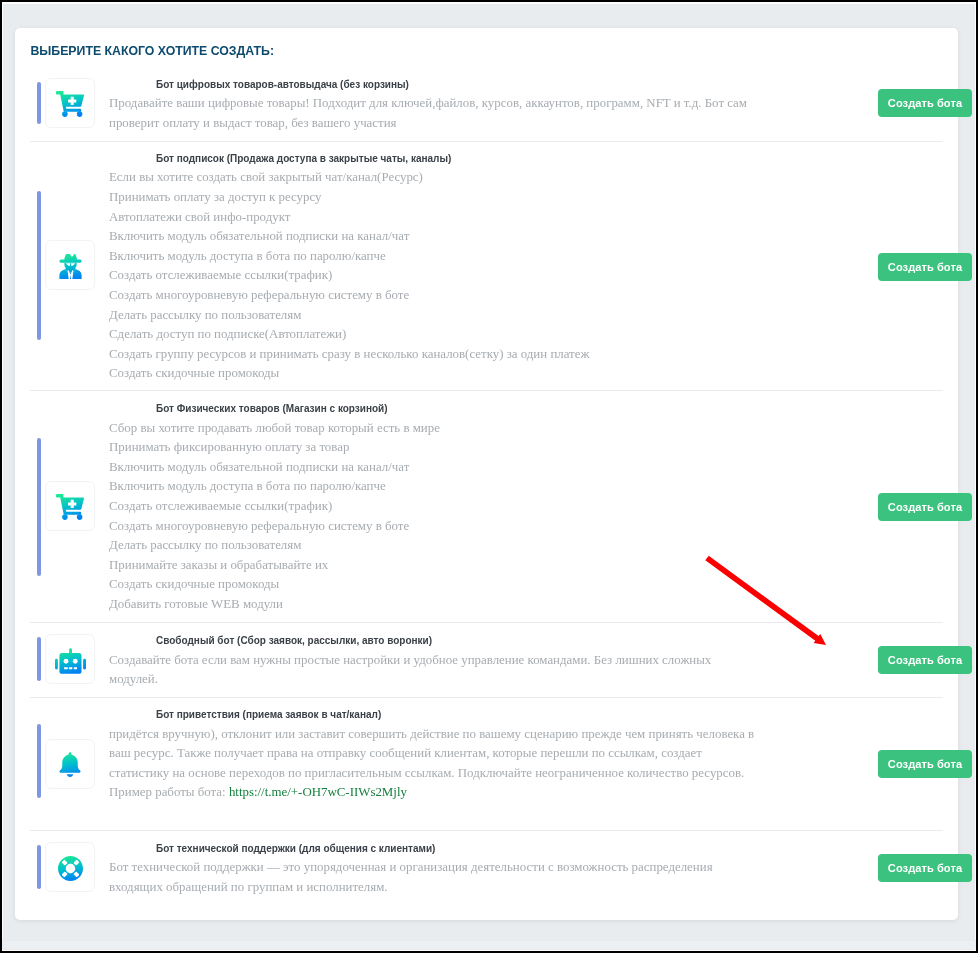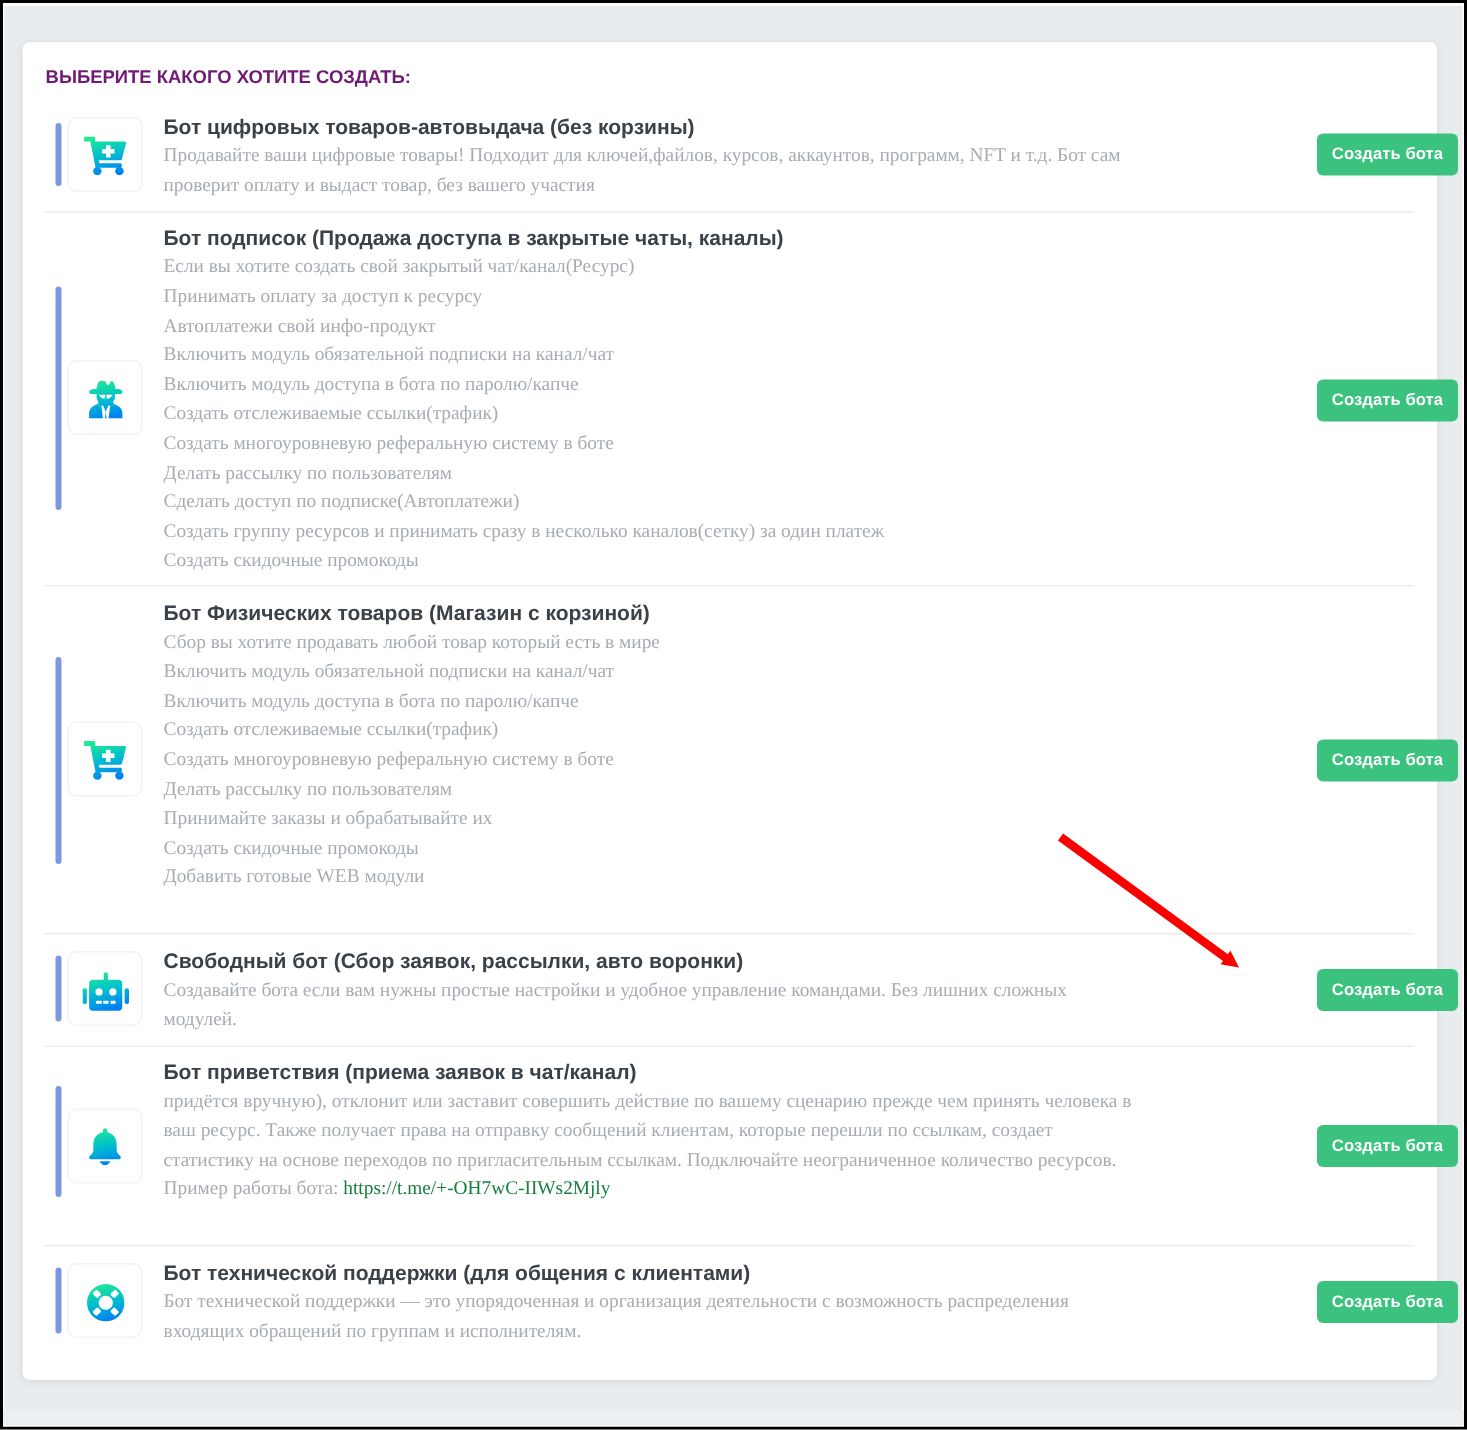--- a/index.html
+++ b/index.html
@@ -27,39 +27,39 @@
     background: #fff;
     border-radius: 5px;
     box-shadow: 0 1px 4px rgba(30,50,90,0.10);
   }
   .card-title {
     position: absolute;
     left: 28.4px; top: 41.7px;
     font-size: 12.3px;
     font-weight: bold;
     letter-spacing: 0px;
-    color: #701a75;
+    color: #0c4a6e;
     line-height: 14px;
   }
 
   .rule { position: absolute; left: 28px; width: 913px; height: 1px; background: #eaebec; }
   .bar  { position: absolute; left: 35px; width: 4px; background: #7f97e2; border-radius: 2px; }
   .iconbox {
     position: absolute; left: 43px; width: 50px; height: 50px;
     border: 1px solid #f2f3f5; border-radius: 6px; background: #fff;
     display: flex; align-items: center; justify-content: center;
   }
   .iconbox .ico { display:block; line-height:0; }
   .iconbox svg { display:block; position:relative; }
   .iconbox svg.off-cart{ top:1px; }
   .iconbox svg.off-spy{ top:1px; }
   .iconbox svg.off-robot{ top:2px; }
   .iconbox svg.off-ring{ top:1px; }
   .txt { position: absolute; left: 107px; }
-  .ttl { font-size: 14px; font-weight: bold; color: #3b4148; line-height: 19.6px; white-space: nowrap; }
+  .ttl { font-size: 10px; font-weight: bold; color: #3b4148; line-height: 19.6px; white-space: nowrap; margin-left: 47px; }
   .desc { font-size: 12.9px; color: #a7acb1; line-height: 19.6px; font-family: Liberation Serif, serif; }
   .desc .ln { white-space: nowrap; }
   .desc a.lnk { color: #15803d; text-decoration: none; }
   .btn {
     position: absolute; left: 830px; width: 94px; height: 28px;
     background: #3ac27e; color: #fff; border: none; border-radius: 4px;
     font-family: "Liberation Sans", sans-serif; font-size: 11.1px; font-weight: bold;
     cursor: pointer; letter-spacing: 0.05px; line-height: 28px; padding: 0; margin-left: 46px;
   }
   .arrow { position: absolute; left: 0; top: 0; pointer-events: none; }
@@ -152,20 +152,21 @@
             <circle fill="url(#G2)" cx="89" cy="231" r="28"></circle>
             <circle fill="url(#G2)" cx="236" cy="231" r="28"></circle>
             <path fill="#fff" d="M147 58h30v26h26v30h-26v26h-30v-26h-26V84h26z"></path>
           </svg>
         </span>
       </div>
       <div class="txt" style="top:397px">
         <div class="ttl">Бот Физических товаров (Магазин с корзиной)</div>
         <div class="desc">
           <div class="ln">Сбор вы хотите продавать любой товар который есть в мире</div>
+          <div class="ln">Принимать фиксированную оплату за товар</div>
           <div class="ln">Включить модуль обязательной подписки на канал/чат</div>
           <div class="ln">Включить модуль доступа в бота по паролю/капче</div>
           <div class="ln">Создать отслеживаемые ссылки(трафик)</div>
           <div class="ln">Создать многоуровневую реферальную систему в боте</div>
           <div class="ln">Делать рассылку по пользователям</div>
           <div class="ln">Принимайте заказы и обрабатывайте их</div>
           <div class="ln">Создать скидочные промокоды</div>
           <div class="ln">Добавить готовые WEB модули</div>
         </div>
       </div>

